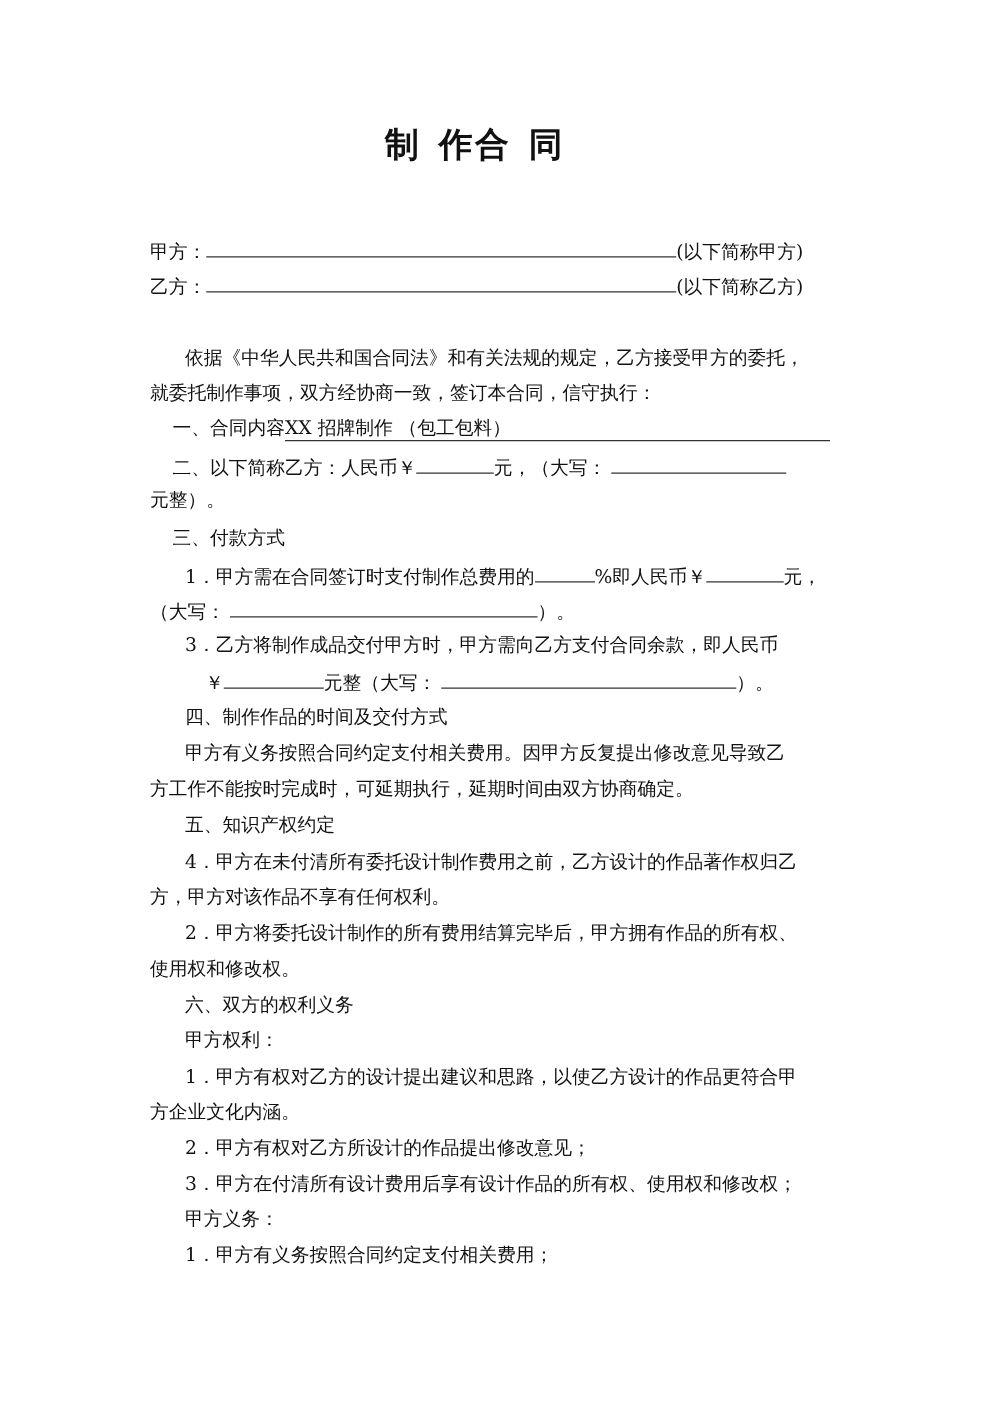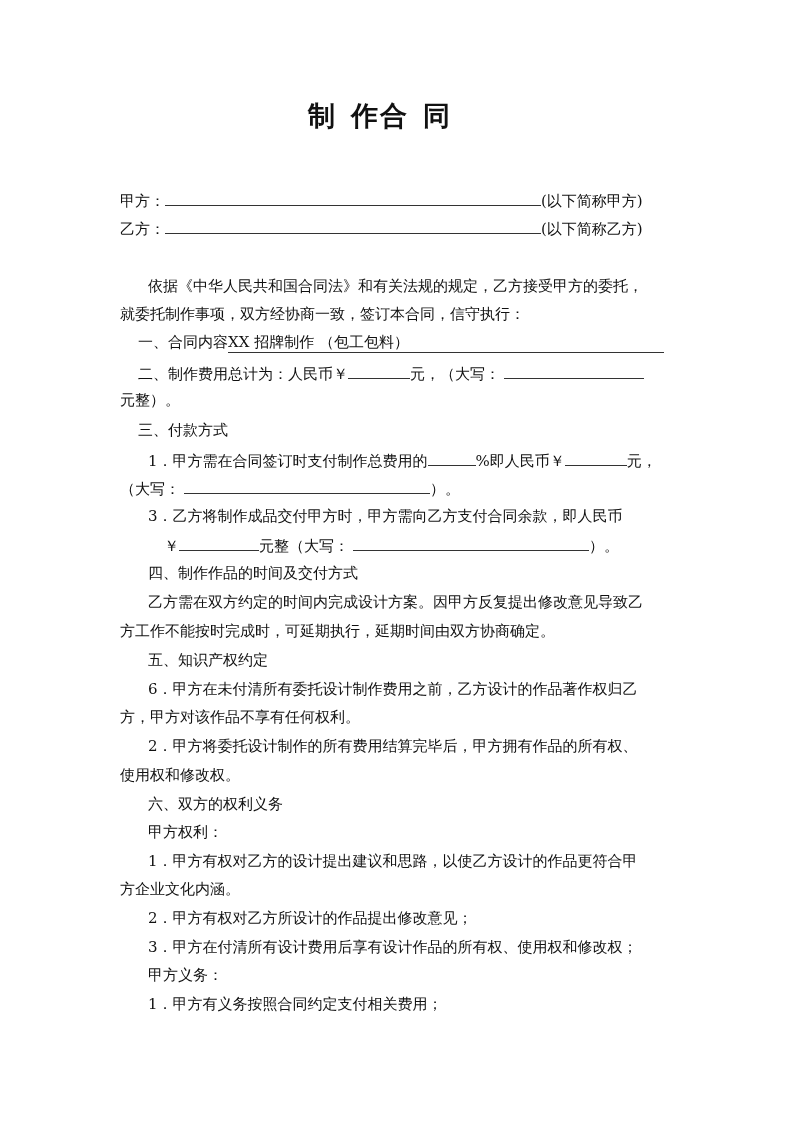--- a/index.html
+++ b/index.html
@@ -30,42 +30,42 @@
 </div>
 
 <div class="line indent1" style="top:276px;">依据《中华人民共和国合同法》和有关法规的规定，乙方接受甲方的委托，</div>
 <div class="line" style="top:304px;">就委托制作事项，双方经协商一致，签订本合同，信守执行：</div>
 
 <div class="line indent0" style="top:332px;">
   <span>一、合同内容</span><span class="ulText" style="display:inline-block;width:436px;"> XX 招牌制作 （包工包料）</span>
 </div>
 
 <div class="line indent0" style="top:362px;">
-  <span>二、制作费用总计为：人民币￥</span><span class="ul" style="width:62px;"></span><span>元，（大写：</span><span class="ul" style="width:140px;margin-left:4px;"></span>
+  <span>二、以下简称乙方：人民币￥</span><span class="ul" style="width:62px;"></span><span>元，（大写：</span><span class="ul" style="width:140px;margin-left:4px;"></span>
 </div>
 <div class="line" style="top:390px;">元整）。</div>
 
 <div class="line indent0" style="top:420px;">三、付款方式</div>
 <div class="line indent1" style="top:449px;">
   <span>1．甲方需在合同签订时支付制作总费用的</span><span class="ul" style="width:48px;"></span><span>%即人民币￥</span><span class="ul" style="width:62px;"></span><span>元，</span>
 </div>
 <div class="line" style="top:477px;">
   <span>（大写：</span><span class="ul" style="width:246px;margin-left:4px;"></span><span>）。</span>
 </div>
 <div class="line indent1" style="top:506px;">3．乙方将制作成品交付甲方时，甲方需向乙方支付合同余款，即人民币</div>
 <div class="line" style="top:534px;margin-left:44px;">
   <span>￥</span><span class="ul" style="width:80px;"></span><span>元整（大写：</span><span class="ul" style="width:236px;margin-left:4px;"></span><span>）。</span>
 </div>
 
 <div class="line indent1" style="top:563px;">四、制作作品的时间及交付方式</div>
-<div class="line indent1" style="top:592px;">乙方需在双方约定的时间内完成设计方案。因甲方反复提出修改意见导致乙</div>
+<div class="line indent1" style="top:592px;">甲方有义务按照合同约定支付相关费用。因甲方反复提出修改意见导致乙</div>
 <div class="line" style="top:621px;">方工作不能按时完成时，可延期执行，延期时间由双方协商确定。</div>
 
 <div class="line indent1" style="top:650px;">五、知识产权约定</div>
-<div class="line indent1" style="top:679px;">6．甲方在未付清所有委托设计制作费用之前，乙方设计的作品著作权归乙</div>
+<div class="line indent1" style="top:679px;">4．甲方在未付清所有委托设计制作费用之前，乙方设计的作品著作权归乙</div>
 <div class="line" style="top:707px;">方，甲方对该作品不享有任何权利。</div>
 <div class="line indent1" style="top:736px;">2．甲方将委托设计制作的所有费用结算完毕后，甲方拥有作品的所有权、</div>
 <div class="line" style="top:765px;">使用权和修改权。</div>
 
 <div class="line indent1" style="top:794px;">六、双方的权利义务</div>
 <div class="line indent1" style="top:822px;">甲方权利：</div>
 <div class="line indent1" style="top:851px;">1．甲方有权对乙方的设计提出建议和思路，以使乙方设计的作品更符合甲</div>
 <div class="line" style="top:879px;">方企业文化内涵。</div>
 <div class="line indent1" style="top:908px;">2．甲方有权对乙方所设计的作品提出修改意见；</div>
 <div class="line indent1" style="top:937px;text-align:right;">3．甲方在付清所有设计费用后享有设计作品的所有权、使用权和修改权；</div>

